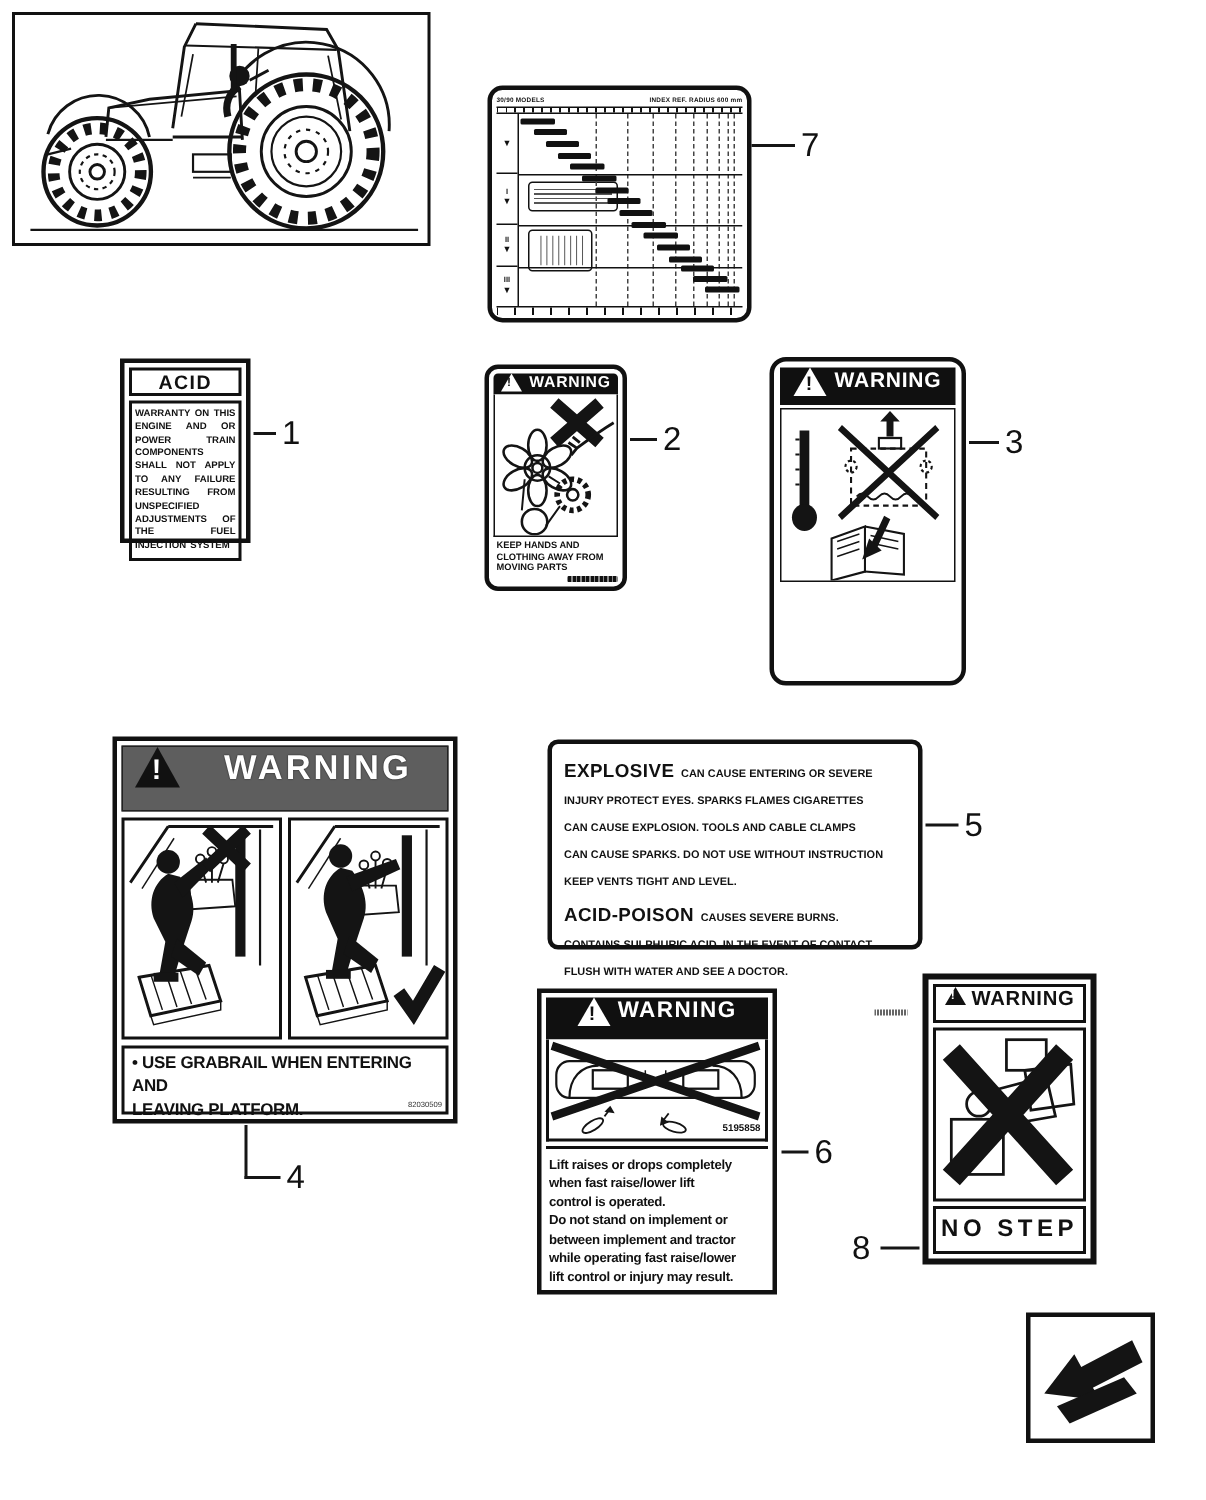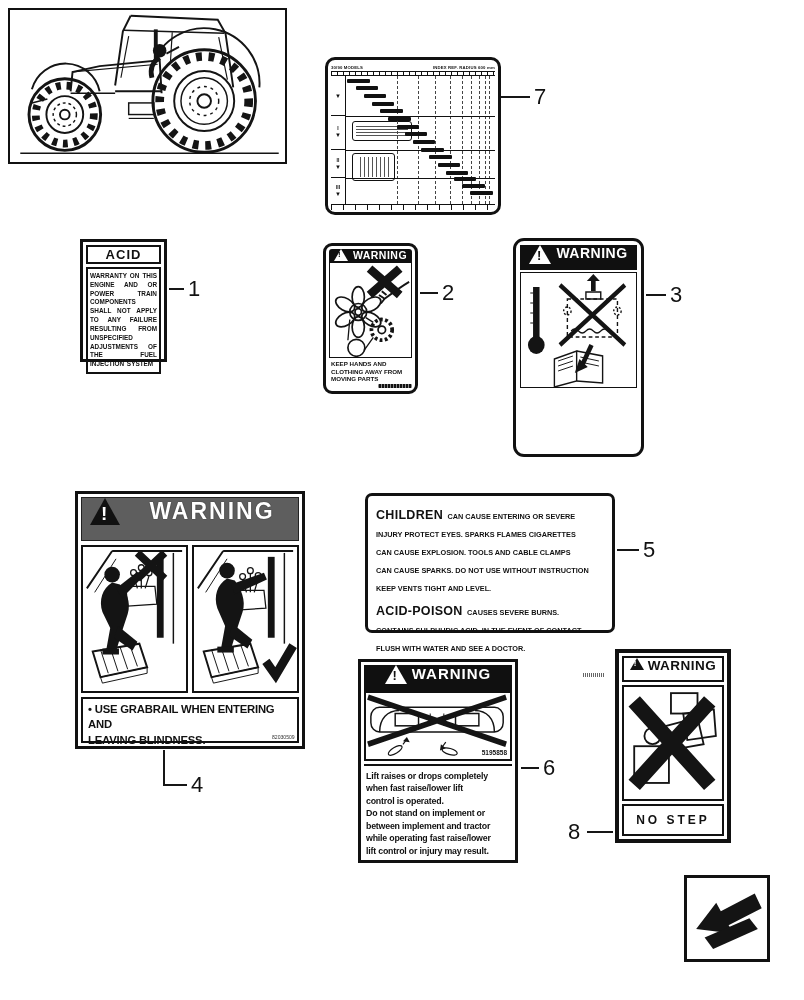--- a/index.html
+++ b/index.html
@@ -124,21 +124,21 @@
   .lift-caption { flex:1; border-top:2px solid #111; margin-top:3px; padding:4px 1px 0 2px;
                   font-size:8.8px; font-weight:bold; line-height:1.42; white-space:pre-line; letter-spacing:-.2px; }
 
   
   .nostep-decal { left:615px; top:649px; width:116px; height:194px; border:4px solid #111; background:#fff;
                   padding:3px; display:flex; flex-direction:column; gap:3px; }
   .nostep-band { height:26px; border:2px solid #111; background:#fff; gap:4px; }
   .nostep-band .band-text { font-size:13.5px; color:#111; }
   .nostep-img { flex:1; border:2px solid #111; position:relative; background:#fff; }
   .nostep-caption-box { border:2px solid #111; height:32px; display:flex; align-items:center; justify-content:center; }
-  .nostep-caption { font-size:12px; font-weight:bold; letter-spacing:3px; }
+  .nostep-caption { font-size:16px; font-weight:bold; letter-spacing:3px; }
 
   
   .arrow-box { left:684px; top:875px; width:86px; height:87px; border:3px solid #111; background:#fff;
                display:flex; align-items:center; justify-content:center; }
 
   svg { display:block; }
   .tiny-header-text { transform:scale(.85); transform-origin:left center; }
   .tiny-header-text.r { transform-origin:right center; }
 </style>
 </head>
@@ -384,29 +384,29 @@
             <polygon points="40,78 60,94 55,103 36,90" fill="#141414" stroke="none"></polygon>
             <rect x="24" y="101" width="17" height="6" fill="#141414" stroke="none"></rect>
 
             <path d="M74,116 L84,130 L102,100" stroke-width="9"></path>
           </g>
         </svg>
       </div>
     </div>
     <div class="grab-caption-box">
       <div class="grab-caption">• USE GRABRAIL WHEN ENTERING AND
-LEAVING BLINDNESS.</div>
+LEAVING PLATFORM.</div>
       <span class="grab-code">82030509</span>
     </div>
   </div>
 
   <div class="abs danger-decal">
     <div class="danger-body">
       <div class="dg-para">
-        <span class="dg-lead">CHILDREN</span>
+        <span class="dg-lead">EXPLOSIVE</span>
         <span class="dg-rest">CAN CAUSE ENTERING OR SEVERE
 INJURY PROTECT EYES. SPARKS FLAMES CIGARETTES
 CAN CAUSE EXPLOSION. TOOLS AND CABLE CLAMPS
 CAN CAUSE SPARKS. DO NOT USE WITHOUT INSTRUCTION
 KEEP VENTS TIGHT AND LEVEL.</span>
       </div>
       <div class="dg-para">
         <span class="dg-lead">ACID-POISON</span>
         <span class="dg-rest">CAUSES SEVERE BURNS.
 CONTAINS SULPHURIC ACID. IN THE EVENT OF CONTACT

